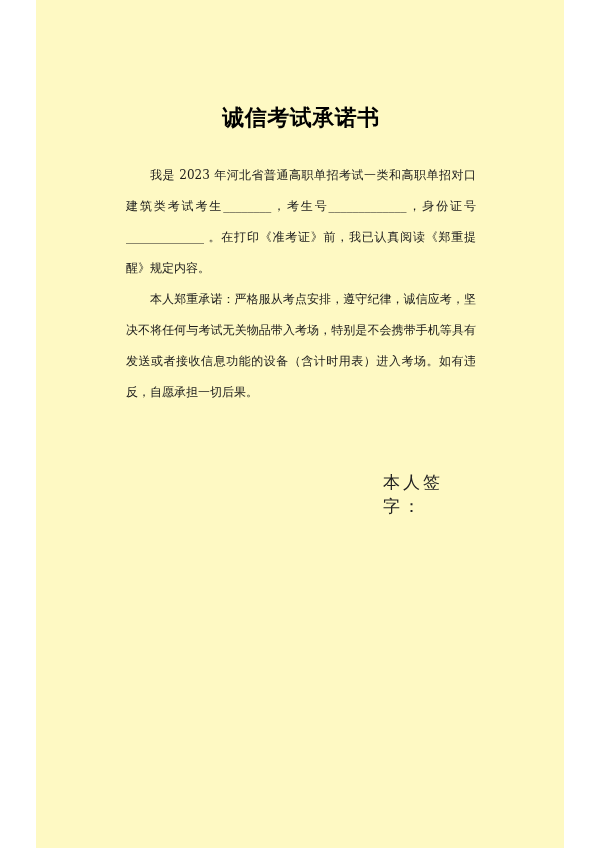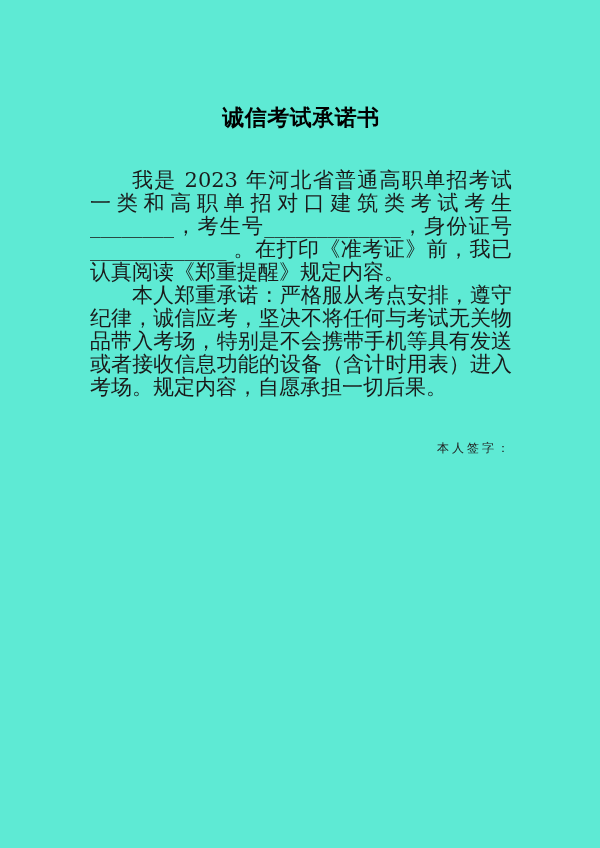--- a/index.html
+++ b/index.html
@@ -2,24 +2,24 @@
 <html><head>
 <meta charset="utf-8">
 <style>
   html, body {
     margin: 0;
     padding: 0;
     background: #ffffff;
   }
   .page {
     position: relative;
-    width: 600px;
+    width: 528px;
     height: 848px;
     margin: 0 auto;
-    background: #5eead4;
+    background: #fef9c3;
     box-sizing: border-box;
     padding: 100px 88px 0 90px;
     overflow: hidden;
     color: #1a1a1a;
   }
   .doc-title {
     font-family: "Liberation Sans", "DejaVu Sans", sans-serif;
     font-weight: 700;
     font-size: 22px;
     line-height: 36px;
@@ -31,59 +31,58 @@
     margin-top: 30px;
     font-family: "Liberation Sans", "DejaVu Sans", sans-serif;
     font-weight: 700;
     font-size: 16px;
     line-height: 24px;
     text-indent: 2em;
     color: #e60000;
     letter-spacing: 0.5px;
   }
   .body-text {
-    margin-top: 33px;
+    margin-top: 24px;
     font-family: "DejaVu Serif", "Liberation Serif", serif;
-    font-size: 21px;
-    line-height: 23px;
+    font-size: 12px;
+    line-height: 31px;
     text-align: justify;
     text-justify: inter-character;
   }
   .body-text p {
     margin: 0;
     text-indent: 2em;
   }
   .signature-row {
-    margin-top: 37px;
+    margin-top: 62px;
     padding-left: 257px;
     font-family: "DejaVu Serif", "Liberation Serif", serif;
-    font-size: 12px;
+    font-size: 17px;
     line-height: 24px;
     letter-spacing: 3px;
     color: #222222;
-    text-align: right;
   }
   .date-row {
     margin-top: 42px;
     padding-left: 257px;
     font-family: "DejaVu Serif", "Liberation Serif", serif;
     font-size: 15.5px;
     line-height: 24px;
     color: #222222;
   }
 </style>
 </head>
 <body>
 
 <div class="page">
 
   <div class="doc-title">诚信考试承诺书</div>
 
 
   <div class="body-text">
     <p>我是 2023 年河北省普通高职单招考试一类和高职单招对口建筑类考试考生________，考生号_____________，身份证号_____________ 。在打印《准考证》前，我已认真阅读《郑重提醒》规定内容。</p>
-    <p>本人郑重承诺：严格服从考点安排，遵守纪律，诚信应考，坚决不将任何与考试无关物品带入考场，特别是不会携带手机等具有发送或者接收信息功能的设备（含计时用表）进入考场。规定内容，自愿承担一切后果。</p>
+    <p>本人郑重承诺：严格服从考点安排，遵守纪律，诚信应考，坚决不将任何与考试无关物品带入考场，特别是不会携带手机等具有发送或者接收信息功能的设备（含计时用表）进入考场。如有违反，自愿承担一切后果。</p>
   </div>
 
   <div class="signature-row">本人签字：</div>
 
 
 </div>
 
 </body></html>

